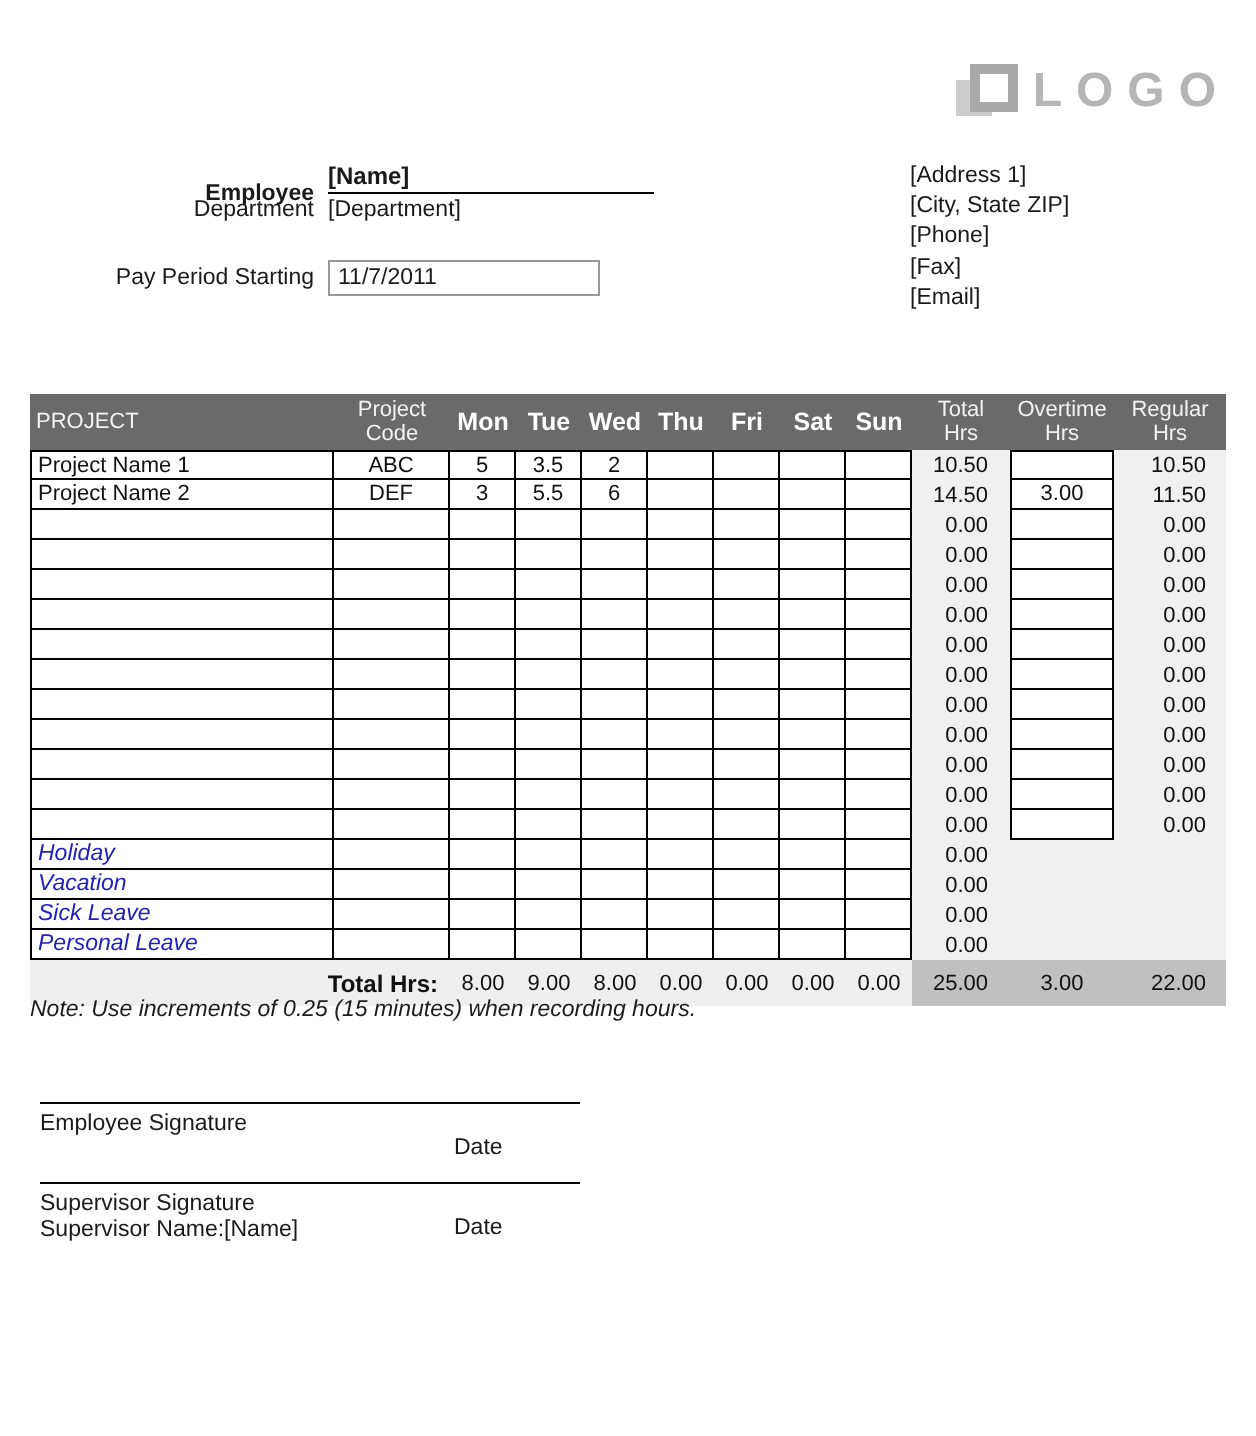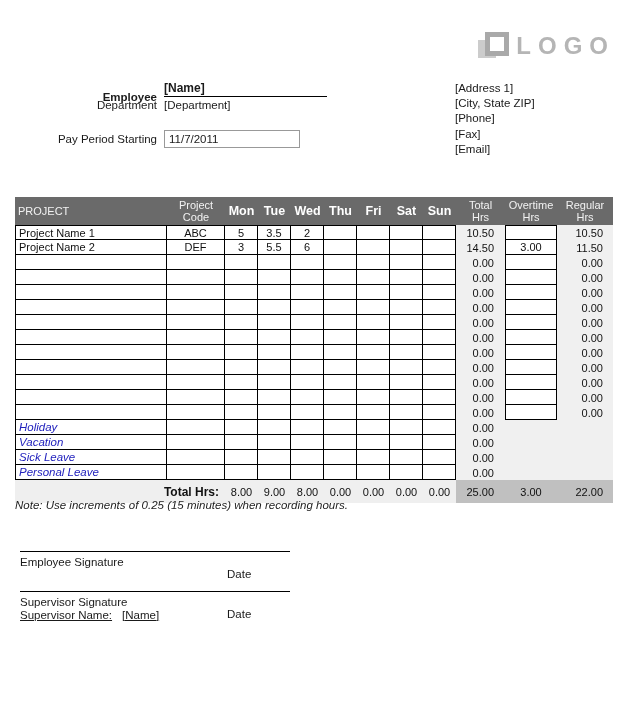--- a/index.html
+++ b/index.html
@@ -56,21 +56,21 @@
   .t-total{width:49px;background:#c0c0c0 !important;justify-content:flex-end;padding-right:11px;}
   .t-ot{width:52px;background:#c0c0c0 !important;}
   .t-reg{width:56px;background:#c0c0c0 !important;justify-content:flex-end;padding-right:10px;}
 
   
   .note{position:absolute;left:15px;top:499px;font-style:italic;font-size:11.5px;color:#1c1c1c;}
   .sig-block{position:absolute;left:20px;width:270px;}
   .sig-line{border-top:1px solid #000;height:1px;}
   .sig-labels{position:relative;font-size:11.5px;margin-top:3px;height:14px;}
   .sig-date{position:absolute;left:207px;top:12px;}
-  .sup-name-row{position:absolute;left:20px;top:609px;font-size:11.5px;display:flex;gap:10px;text-decoration:underline;}
+  .sup-name-row{position:absolute;left:20px;top:609px;font-size:11.5px;display:flex;}
 </style>
 </head>
 <body>
 
 <div class="page">
 
 
   <div class="logo">
     <div class="logo-icon">
       <div class="logo-sq-back"></div>

